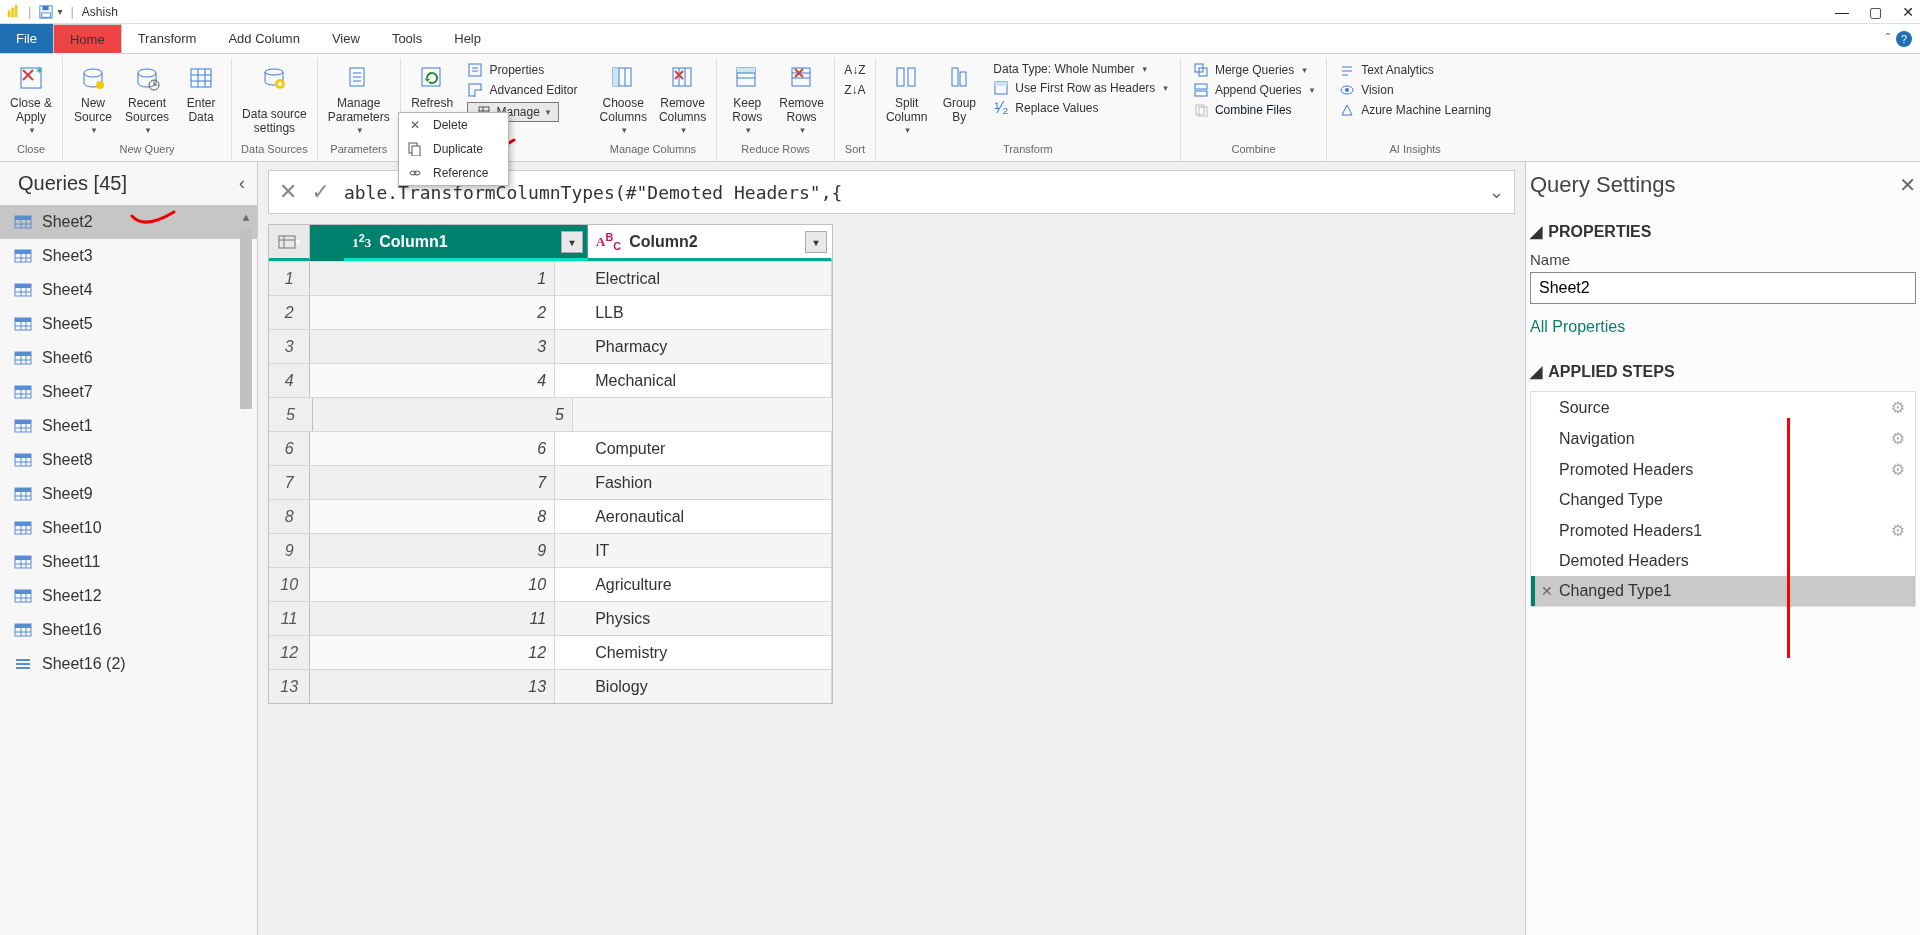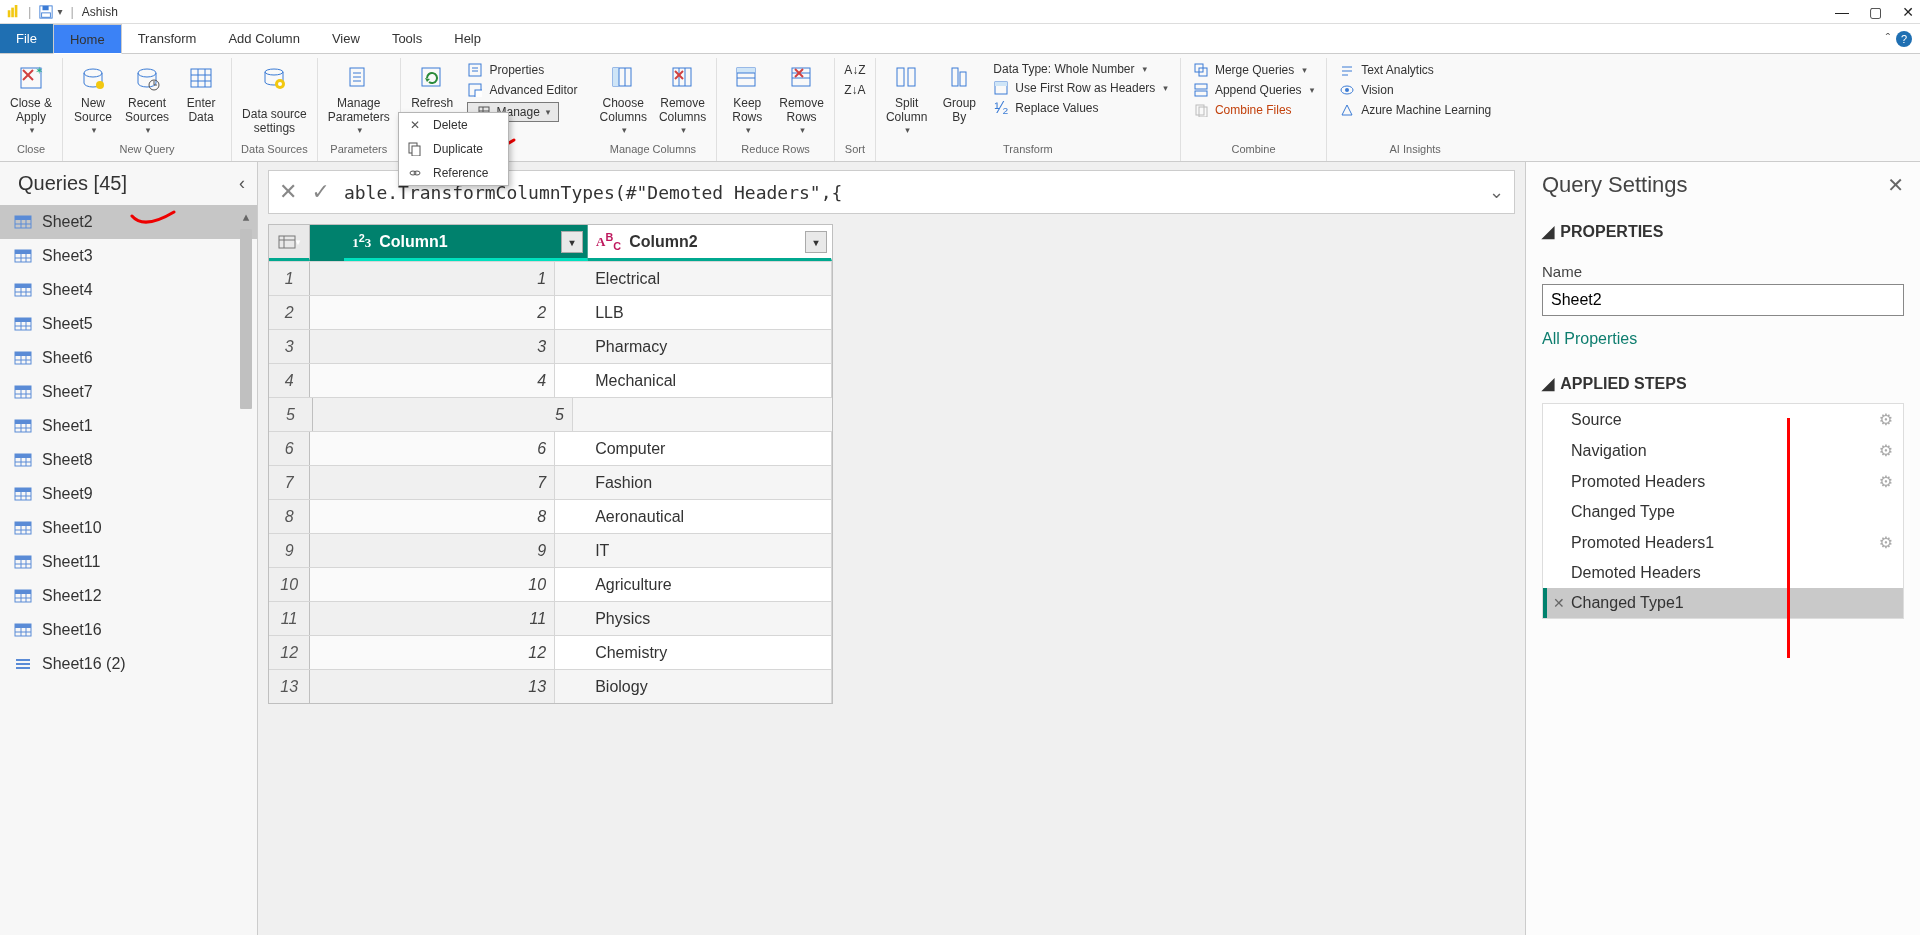--- a/index.html
+++ b/index.html
@@ -11,21 +11,21 @@
 .titlebar .pbi-icon { width: 14px; height: 14px; display:inline-block; }
 .titlebar .sep { color: #aaa; margin: 0 4px; }
 .titlebar .title { font-size: 12px; color: #333; }
 .titlebar .win-controls { margin-left: auto; display: flex; gap: 20px; align-items: center; }
 .titlebar .win-controls span { font-size: 14px; color: #222; cursor: default; }
 
 
 .menutabs { height: 30px; display: flex; align-items: stretch; border-bottom: 1px solid #ccc; }
 .menutabs .tab { padding: 0 16px; display: flex; align-items: center; font-size: 13px; color: #333; }
 .menutabs .tab.file { background: #1f6fb2; color: #fff; font-weight: 400; }
-.menutabs .tab.active { background: #3b82f6; border: 1px solid #ccc; border-bottom: 1px solid #fff; margin-bottom: -1px; }
+.menutabs .tab.active { background: #ef4444; border: 1px solid #ccc; border-bottom: 1px solid #fff; margin-bottom: -1px; }
 .menutabs .right { margin-left: auto; display: flex; align-items: center; padding-right: 8px; gap: 6px; }
 .menutabs .help-icon { width: 16px; height: 16px; border-radius: 50%; background: #1f6fb2; color: #fff; font-size: 11px; display: flex; align-items: center; justify-content: center; }
 
 
 .ribbon { display: flex; align-items: stretch; border-bottom: 1px solid #ccc; background: #f9f9f9; padding: 4px 0 0 0; min-height: 108px; position: relative; }
 .ribbon-group { display: flex; flex-direction: column; align-items: center; border-right: 1px solid #e0e0e0; padding: 2px 6px; }
 .ribbon-group .buttons-row { display: flex; align-items: flex-start; gap: 4px; flex: 1; }
 .ribbon-group .group-label { font-size: 11px; color: #666; padding: 2px 0 4px 0; }
 .big-btn { display: flex; flex-direction: column; align-items: center; justify-content: flex-start; padding: 2px 4px; min-width: 48px; cursor: default; }
 .big-btn .icon { width: 32px; height: 32px; display: flex; align-items: center; justify-content: center; }
@@ -77,25 +77,25 @@
 .gh-cell .dd { position: absolute; right: 4px; top: 6px; width: 22px; height: 22px; background:#e9e9e9; border:1px solid #aaa; display:flex; align-items:center; justify-content:center; font-size:10px; color:#333; }
 .grid-row { display: flex; height: 34px; border-top: 1px solid #d6d6d6; }
 .grid-row.alt { background: #f5f5f5; }
 .row-num { width: 44px; background: #efefef; border-right: 1px solid #bfbfbf; display:flex; align-items:center; justify-content:center; font-size: 16px; font-style: italic; color: #555; }
 .cell { border-right: 1px solid #d6d6d6; padding: 0 8px; display:flex; align-items:center; font-size: 16px; }
 .cell.c1 { width: 260px; justify-content: flex-end; font-style: italic; color:#444; background:#f0f0f0; }
 .grid-row:not(.alt) .cell.c1 { background:#fafafa; }
 .cell.c2 { width: 260px; margin-left: 32px; }
 
 
-.settings-panel { width: 395px; border-left: 1px solid #ccc; background: #fcfcfc; padding: 10px 16px; position: relative; }
+.settings-panel { width: 395px; border-left: 1px solid #ccc; background: #fcfcfc; padding: 10px 4px; position: relative; }
 .settings-panel .sp-title { font-size: 22px; color: #444; display:flex; align-items:center; }
 .settings-panel .sp-close { margin-left:auto; font-size: 20px; color:#666; }
 .sp-section-h { margin-top: 24px; font-size: 16px; font-weight: 700; color:#333; display:flex; align-items:center; gap:6px; }
-.sp-name-label { margin-top: 22px; font-size: 15px; color:#444; }
+.sp-name-label { margin-top: 10px; font-size: 15px; color:#444; }
 .sp-name-input { width: 100%; margin-top: 4px; padding: 6px 8px; font-size: 16px; border:1px solid #888; }
 .sp-link { margin-top: 14px; color: #0d7d6e; font-size: 16px; }
 .steps-list { margin-top: 10px; border:1px solid #ddd; background:#fff; }
 .steps-list .step { display:flex; align-items:center; padding: 6px 10px 6px 28px; font-size: 16px; color:#333; position:relative; }
 .steps-list .step .gear { margin-left:auto; color:#aaa; font-size:16px; }
 .steps-list .step.selected { background:#c9c9c9; border-left: 4px solid #00816d; padding-left:24px; }
 .steps-list .step .close-x { position:absolute; left:6px; color:#666; font-size:14px; }
 .red-line { position:absolute; width:3px; background:#ff0000; }
 
 svg { display:block; }
@@ -443,21 +443,21 @@
         <div class="small-btn">
             <span class="icon">
               <svg width="14" height="14">
                 <rect x="1" y="1" width="12" height="5" fill="none" stroke="#3a7bd5"></rect>
                 <rect x="1" y="8" width="12" height="5" fill="none" stroke="#3a7bd5"></rect>
               </svg>
             </span>
             <span>Append Queries</span>
             <span class="drop-caret">▾</span>
           </div>
-        <div class="small-btn" style="color:#c2410c;text-align:right;">
+        <div class="small-btn" style="color:#0f172a;text-align:right;">
             <span class="icon">
               <svg width="14" height="14">
                 <rect x="2" y="2" width="8" height="10" fill="none" stroke="#bbb"></rect>
                 <rect x="5" y="4" width="8" height="10" fill="none" stroke="#bbb"></rect>
               </svg>
             </span>
             <span>Combine Files</span>
           </div>
       </div>
     </div>

